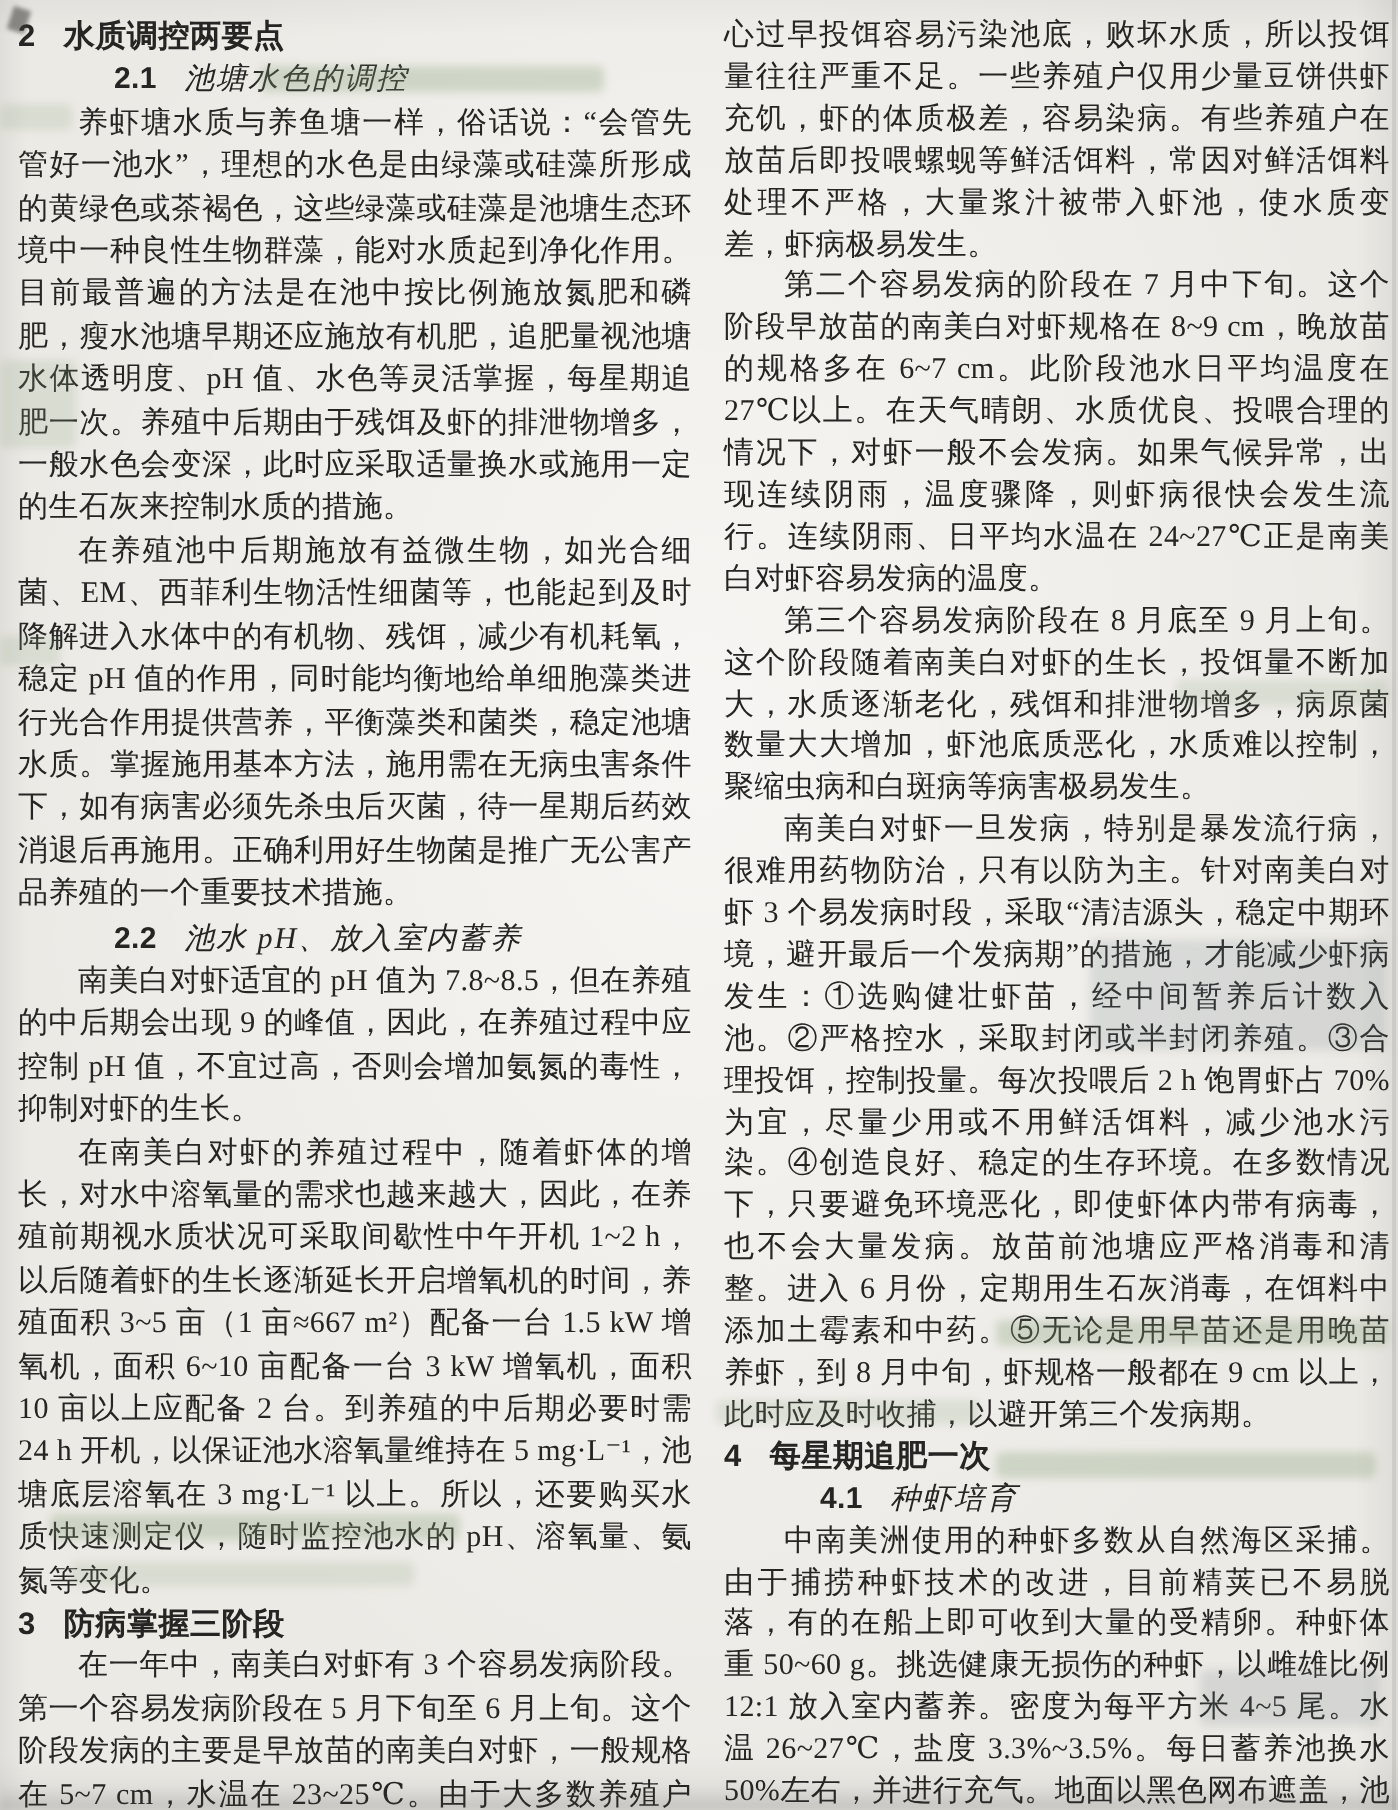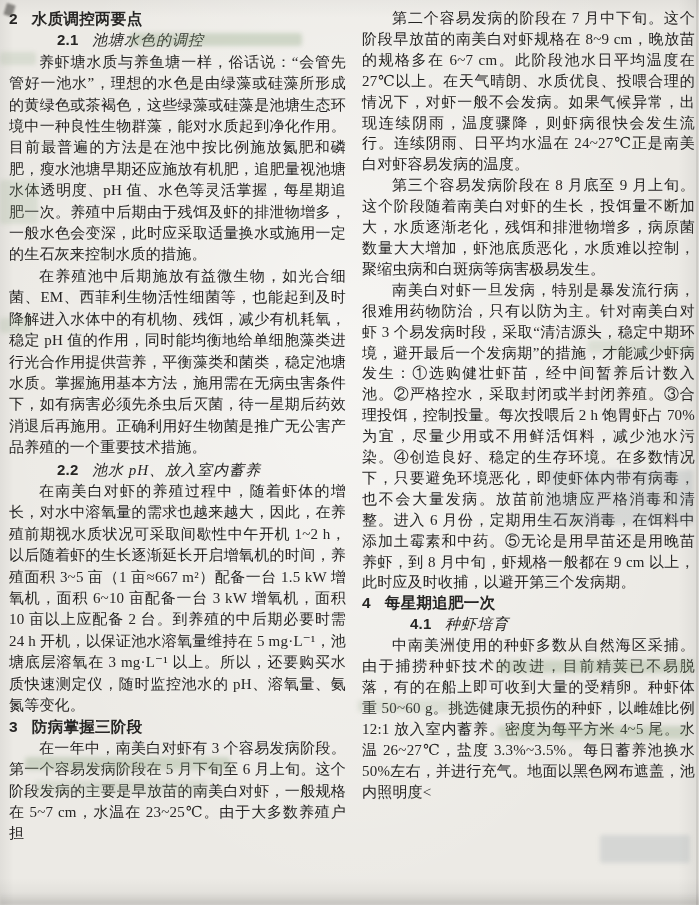--- a/index.html
+++ b/index.html
@@ -73,26 +73,28 @@
 <body>
 
 <div class="page">
 
   <div class="column column-left">
     <p class="sec"><span class="num">2</span><span>水质调控两要点</span></p>
     <p class="sub"><span class="num">2.1</span><span class="title">池塘水色的调控</span></p>
     <p class="para">养虾塘水质与养鱼塘一样，俗话说：“会管先管好一池水”，理想的水色是由绿藻或硅藻所形成的黄绿色或茶褐色，这些绿藻或硅藻是池塘生态环境中一种良性生物群藻，能对水质起到净化作用。目前最普遍的方法是在池中按比例施放氮肥和磷肥，瘦水池塘早期还应施放有机肥，追肥量视池塘水体透明度、pH 值、水色等灵活掌握，每星期追肥一次。养殖中后期由于残饵及虾的排泄物增多，一般水色会变深，此时应采取适量换水或施用一定的生石灰来控制水质的措施。</p>
     <p class="para">在养殖池中后期施放有益微生物，如光合细菌、EM、西菲利生物活性细菌等，也能起到及时降解进入水体中的有机物、残饵，减少有机耗氧，稳定 pH 值的作用，同时能均衡地给单细胞藻类进行光合作用提供营养，平衡藻类和菌类，稳定池塘水质。掌握施用基本方法，施用需在无病虫害条件下，如有病害必须先杀虫后灭菌，待一星期后药效消退后再施用。正确利用好生物菌是推广无公害产品养殖的一个重要技术措施。</p>
     <p class="sub"><span class="num">2.2</span><span class="title">池水 pH、放入室内蓄养</span></p>
+    <p class="para">南美白对虾适宜的 pH 值为 7.8~8.5，但在养殖的中后期会出现 9 的峰值，因此，在养殖过程中应控制 pH 值，不宜过高，否则会增加氨氮的毒性，抑制对虾的生长。</p>
     <p class="para">在南美白对虾的养殖过程中，随着虾体的增长，对水中溶氧量的需求也越来越大，因此，在养殖前期视水质状况可采取间歇性中午开机 1~2 h，以后随着虾的生长逐渐延长开启增氧机的时间，养殖面积 3~5 亩（1 亩≈667 m²）配备一台 1.5 kW 增氧机，面积 6~10 亩配备一台 3 kW 增氧机，面积 10 亩以上应配备 2 台。到养殖的中后期必要时需 24 h 开机，以保证池水溶氧量维持在 5 mg·L⁻¹，池塘底层溶氧在 3 mg·L⁻¹ 以上。所以，还要购买水质快速测定仪，随时监控池水的 pH、溶氧量、氨氮等变化。</p>
     <p class="sec"><span class="num">3</span><span>防病掌握三阶段</span></p>
     <p class="para">在一年中，南美白对虾有 3 个容易发病阶段。第一个容易发病阶段在 5 月下旬至 6 月上旬。这个阶段发病的主要是早放苗的南美白对虾，一般规格在 5~7 cm，水温在 23~25℃。由于大多数养殖户担</p>
   </div>
 
   <div class="column column-right">
+    <p class="para cont">心过早投饵容易污染池底，败坏水质，所以投饵量往往严重不足。一些养殖户仅用少量豆饼供虾充饥，虾的体质极差，容易染病。有些养殖户在放苗后即投喂螺蚬等鲜活饵料，常因对鲜活饵料处理不严格，大量浆汁被带入虾池，使水质变差，虾病极易发生。</p>
     <p class="para">第二个容易发病的阶段在 7 月中下旬。这个阶段早放苗的南美白对虾规格在 8~9 cm，晚放苗的规格多在 6~7 cm。此阶段池水日平均温度在 27℃以上。在天气晴朗、水质优良、投喂合理的情况下，对虾一般不会发病。如果气候异常，出现连续阴雨，温度骤降，则虾病很快会发生流行。连续阴雨、日平均水温在 24~27℃正是南美白对虾容易发病的温度。</p>
     <p class="para">第三个容易发病阶段在 8 月底至 9 月上旬。这个阶段随着南美白对虾的生长，投饵量不断加大，水质逐渐老化，残饵和排泄物增多，病原菌数量大大增加，虾池底质恶化，水质难以控制，聚缩虫病和白斑病等病害极易发生。</p>
     <p class="para">南美白对虾一旦发病，特别是暴发流行病，很难用药物防治，只有以防为主。针对南美白对虾 3 个易发病时段，采取“清洁源头，稳定中期环境，避开最后一个发病期”的措施，才能减少虾病发生：①选购健壮虾苗，经中间暂养后计数入池。②严格控水，采取封闭或半封闭养殖。③合理投饵，控制投量。每次投喂后 2 h 饱胃虾占 70%为宜，尽量少用或不用鲜活饵料，减少池水污染。④创造良好、稳定的生存环境。在多数情况下，只要避免环境恶化，即使虾体内带有病毒，也不会大量发病。放苗前池塘应严格消毒和清整。进入 6 月份，定期用生石灰消毒，在饵料中添加土霉素和中药。⑤无论是用早苗还是用晚苗养虾，到 8 月中旬，虾规格一般都在 9 cm 以上，此时应及时收捕，以避开第三个发病期。</p>
     <p class="sec"><span class="num">4</span><span>每星期追肥一次</span></p>
     <p class="sub"><span class="num">4.1</span><span class="title">种虾培育</span></p>
     <p class="para">中南美洲使用的种虾多数从自然海区采捕。由于捕捞种虾技术的改进，目前精荚已不易脱落，有的在船上即可收到大量的受精卵。种虾体重 50~60 g。挑选健康无损伤的种虾，以雌雄比例 12:1 放入室内蓄养。密度为每平方米 4~5 尾。水温 26~27℃，盐度 3.3%~3.5%。每日蓄养池换水 50%左右，并进行充气。地面以黑色网布遮盖，池内照明度&lt;</p>
   </div>
 
   <div class="artifact art-green" style="left:130px;top:33px;width:172px;height:13px;"></div>
   <div class="artifact art-green-lt" style="left:0px;top:52px;width:36px;height:13px;"></div>

